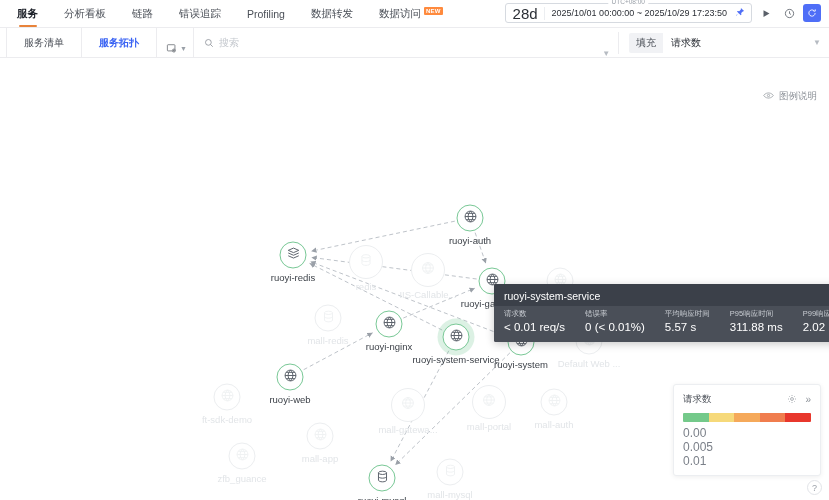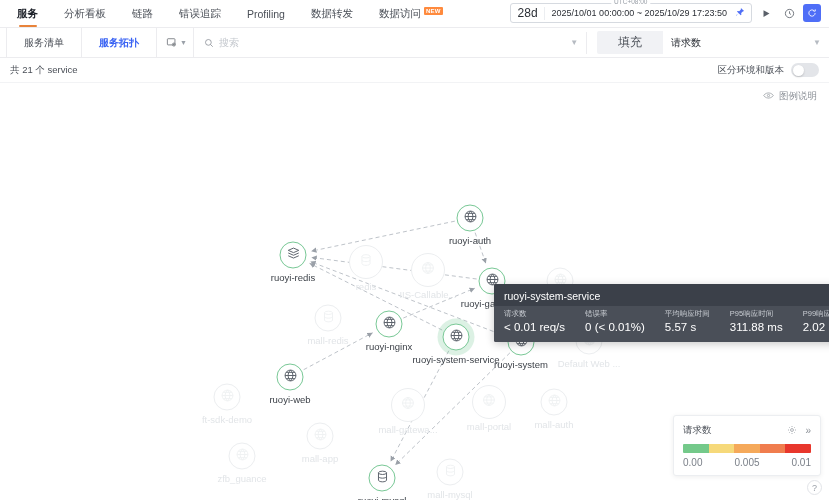--- a/index.html
+++ b/index.html
@@ -62,21 +62,21 @@
     font-size: 9px;
     padding: 0 6px 0 0;
     color: #2b2f36;
   }
   .tp-utc {
     position: absolute; top: -6px; left: 50%; transform: translateX(-50%);
     font-size: 6.5px; color: #9aa0a8; background: #fff; padding: 0 3px;
     white-space: nowrap;
   }
   .tp-quick {
-    padding: 0 6px 0 7px; color: #2b2f36; font-size: 12px;
+    padding: 0 6px 0 7px; color: #2b2f36; font-size: 15px;
     border-right: 1px solid #eceef1; height: 13px; display: flex; align-items: center;
   }
   .tp-range { padding: 0 7px; white-space: nowrap; font-size: 9px; }
   .tp-pin { color: #4f6ef7; font-size: 10px; margin-left: 1px; }
   .icon-btn {
     width: 18px; height: 18px; display: flex; align-items: center; justify-content: center;
     border-radius: 3px; cursor: pointer; color: #5a6069; font-size: 10px;
   }
   .icon-btn.primary { background: #4f6ef7; color: #fff; }
 
@@ -89,39 +89,39 @@
   }
   .subtab {
     height: 30px; display: flex; align-items: center; justify-content: center;
     font-size: 10px; color: #4a4f57; cursor: pointer; padding: 0 17px;
     border-right: 1px solid #ececef;
     white-space: nowrap;
   }
   .subtab:first-child { border-left: 1px solid #ececef; margin-left: 6px; }
   .subtab.active { color: #3a63f3; font-weight: bold; }
   .search-wrap {
-    flex: 1; display: flex; align-items: center; height: 30px; gap: 6px; padding-left: 9px;
+    flex: 1; display: flex; align-items: flex-end; height: 30px; gap: 6px; padding-left: 9px;
   }
   .sel-icon-btn {
     display: flex; align-items: center; gap: 3px; cursor: pointer; color: #61666d;
   }
   .chev { font-size: 7px; color: #9aa0a8; }
   .search-input-box {
     display: flex; align-items: center; gap: 5px; flex: 1; height: 30px;
     border-left: 1px solid #ececef; padding-left: 10px;
   }
   .search-ph { font-size: 10px; color: #c3c7cd; }
   .right-caret { color: #b6bbc2; font-size: 8px; padding-right: 8px; }
   .fill-group {
     display: flex; align-items: center; height: 22px; border-left: 1px solid #ececef;
     padding-left: 10px;
   }
   .fill-label {
-    background: #f1f2f5; color: #4a4f57; font-size: 12px;
-    padding: 3px 21px; border-radius: 2px 0 0 2px; white-space: nowrap;
+    background: #f1f2f5; color: #4a4f57; font-size: 10px;
+    padding: 3px 7px; border-radius: 2px 0 0 2px; white-space: nowrap;
   }
   .fill-value {
     font-size: 10px; color: #2b2f36; padding: 3px 8px; min-width: 150px;
   }
 
   
   .countrow {
     height: 25px; display: flex; align-items: center; padding: 0 10px;
     border-bottom: 1px solid #f2f3f5;
     background: #fff;
@@ -204,21 +204,21 @@
     border: 1px solid #eceef1;
     border-radius: 3px;
     box-shadow: 0 1px 5px rgba(0,0,0,.07);
     padding: 8px 9px 7px 9px;
   }
   .lp-head { display: flex; align-items: center; margin-bottom: 7px; }
   .lp-title { font-size: 9.5px; color: #4a4f57; }
   .lp-actions { margin-left: auto; display: flex; gap: 8px; color: #8b9097; font-size: 10px; }
   .lp-bar { height: 9px; border-radius: 1px; display: flex; overflow: hidden; }
   .lp-bar div { flex: 1; }
-  .lp-scale { display: flex; justify-content: space-between; margin-top: 4px; font-size: 10px; color: #7b8089; }
+  .lp-scale { display: flex; justify-content: space-between; margin-top: 4px; font-size: 12px; color: #7b8089; flex-direction: column; }
 
   .help-btn {
     position: absolute; right: 7px; bottom: 5px;
     width: 15px; height: 15px; border-radius: 50%;
     border: 1px solid #e2e4e8; background: #fff;
     display: flex; align-items: center; justify-content: center;
     font-size: 9px; color: #9aa0a8; cursor: pointer;
   }
 </style>
 </head>
@@ -312,27 +312,20 @@
       <span class="right-caret">▼</span>
     </div>
 
     <div class="fill-group">
       <span class="fill-label">填充</span>
       <span class="fill-value">请求数</span>
       <span class="right-caret">▼</span>
     </div>
   </div>
 
-  <div class="countrow">
-    <span class="count-text">共 21 个 service</span>
-    <div class="count-right">
-      <span class="switch-label">区分环境和版本</span>
-      <span class="switch"></span>
-    </div>
-  </div>
 
   <div class="canvas">
 
     <div class="legend-toggle">
       <span>
         <svg width="11" height="9" viewBox="0 0 18 12" fill="none" stroke="#8b9097" stroke-width="1.1">
             <path d="M1 6s3-4.3 8-4.3S17 6 17 6s-3 4.3-8 4.3S1 6 1 6z"></path>
             <circle cx="9" cy="6" r="1.9"></circle>
           </svg>
       </span>

